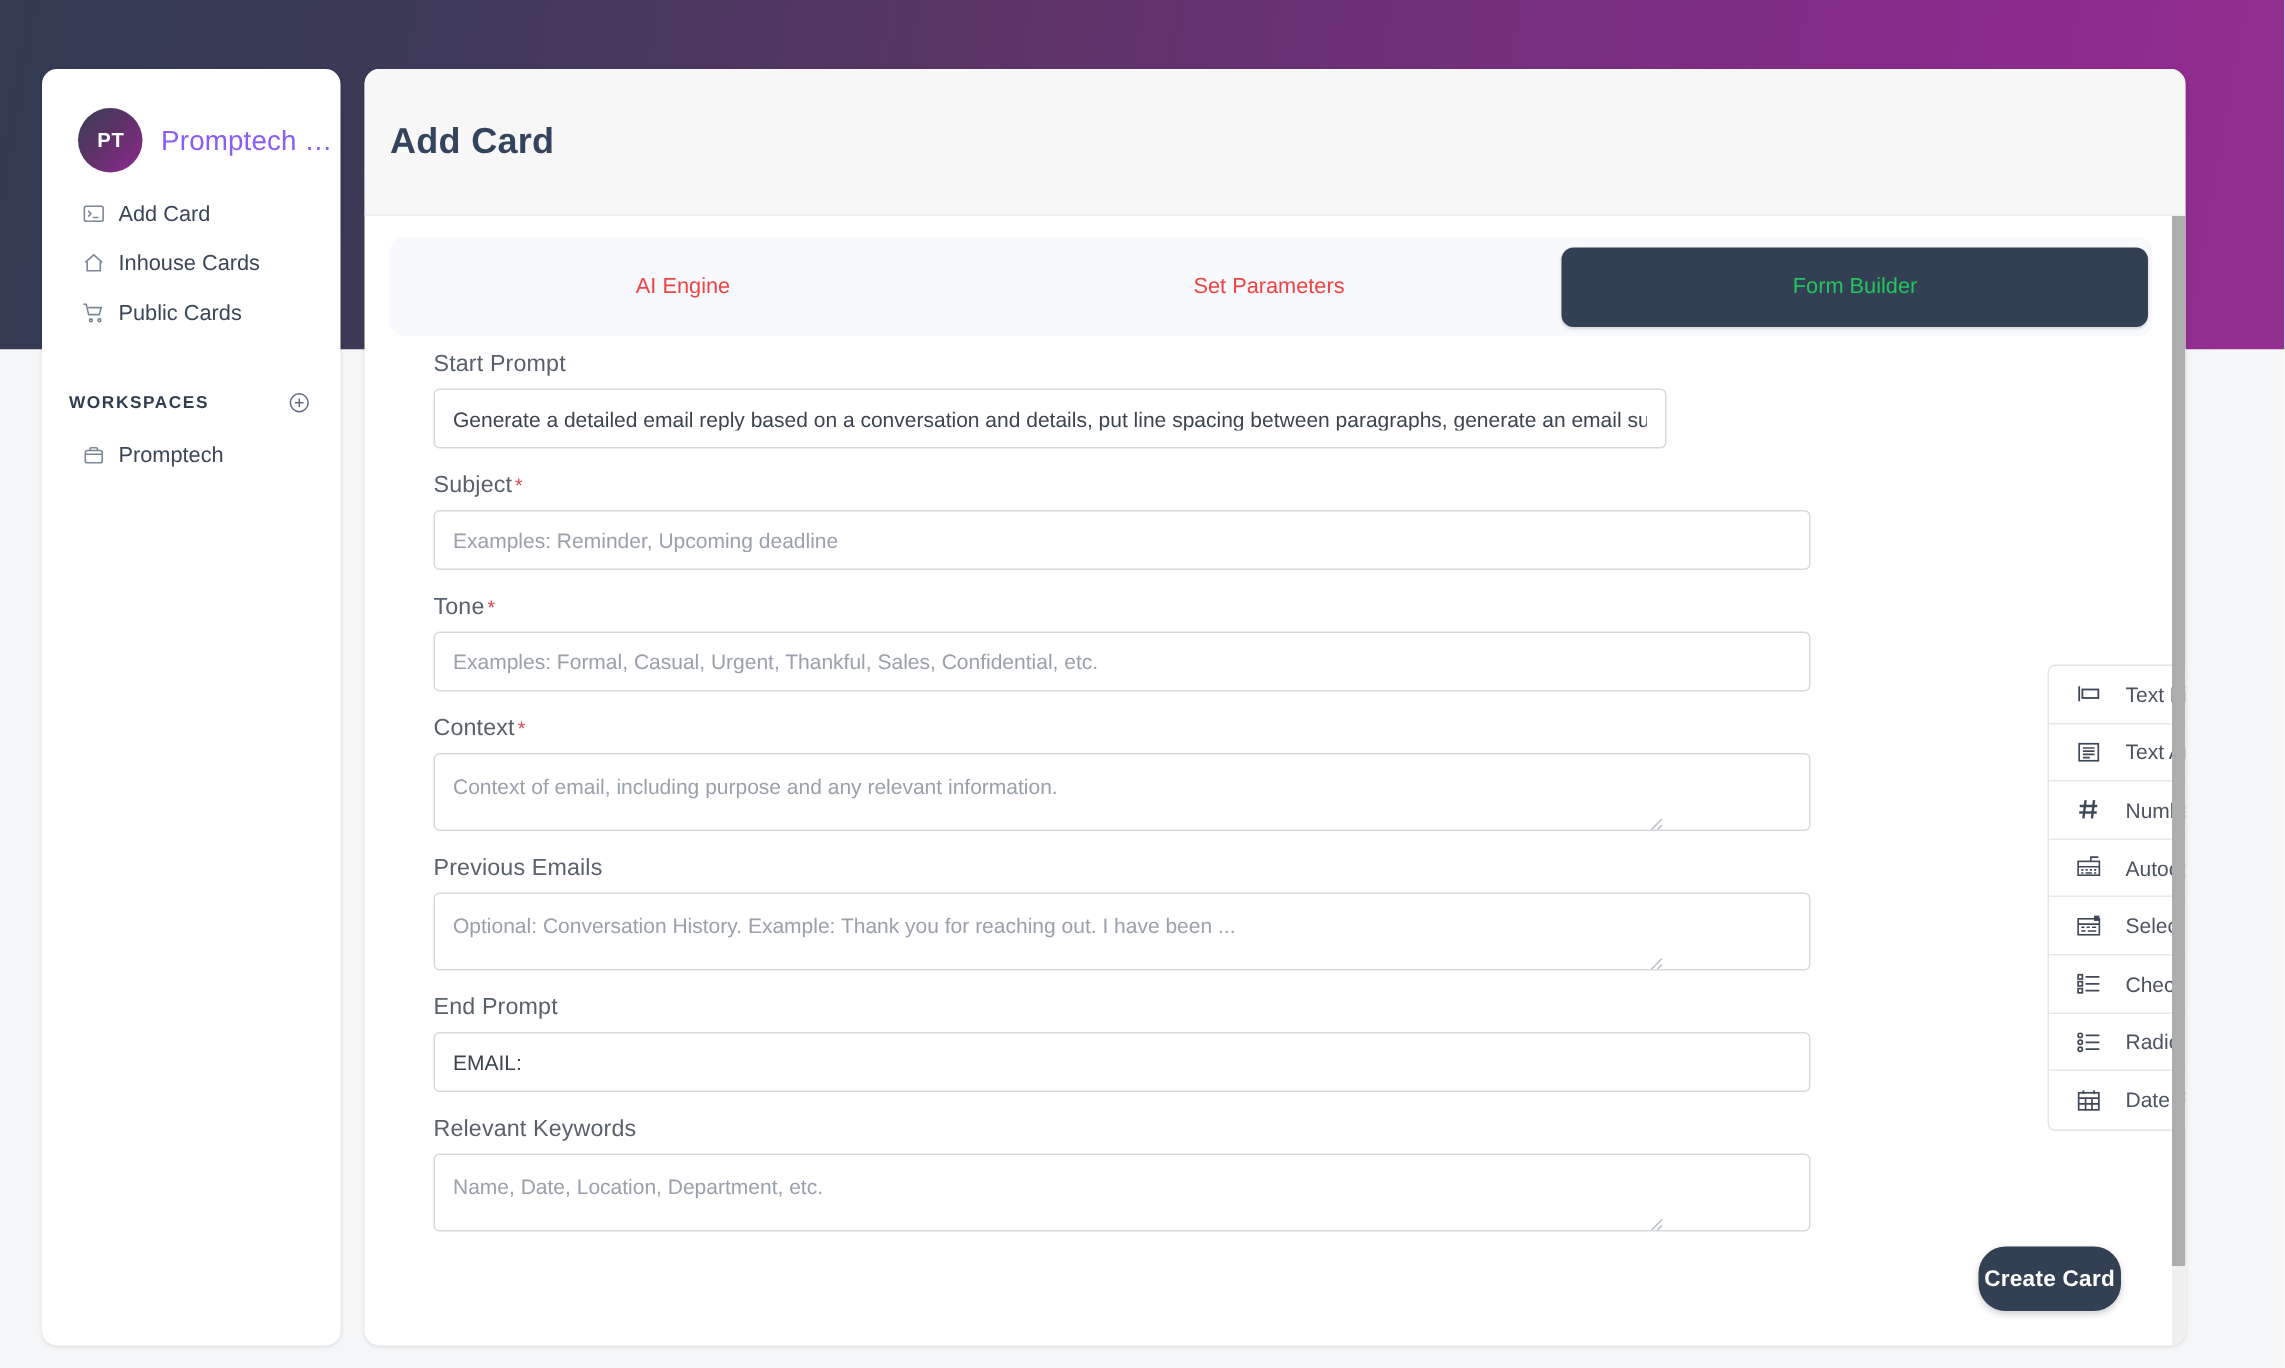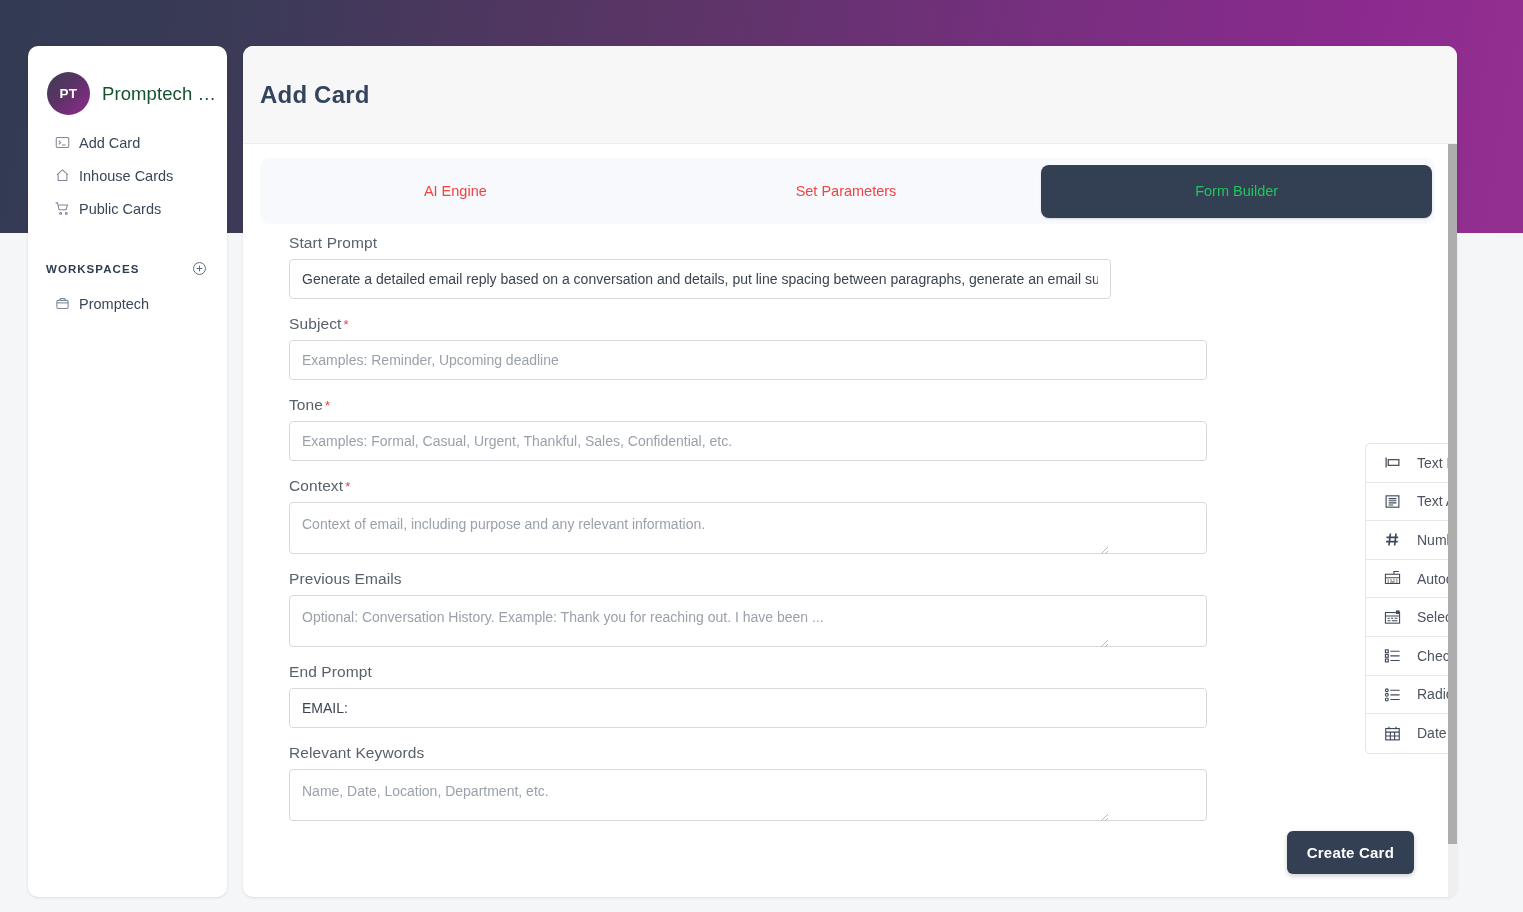--- a/index.html
+++ b/index.html
@@ -27,30 +27,31 @@
     position: absolute; left: 28px; top: 46px;
     width: 199px; height: 851px;
     background: #ffffff;
     border-radius: 10px;
     box-shadow: 0 1px 3px rgba(0,0,0,0.10);
     overflow: hidden;
   }
   .brand-row {
     display: flex; align-items: center; gap: 12px;
     padding: 26px 0 0 19px;
+    justify-content: center;
   }
   .avatar {
     width: 43px; height: 43px; border-radius: 50%;
     background: linear-gradient(135deg, #3a4055 0%, #5c3266 45%, #8f2a90 100%);
     color: #ffffff; font-size: 13.5px; font-weight: bold;
     display: flex; align-items: center; justify-content: center;
     letter-spacing: .4px; flex: none;
   }
   .brand-title {
-    font-size: 18.5px; color: #14532d; white-space: nowrap;
+    font-size: 18.5px; color: #8b5cf6; white-space: nowrap;
     overflow: hidden; letter-spacing: .1px;
   }
   .sec-head {
     font-size: 11.5px; font-weight: bold; color: #2f3d50;
     letter-spacing: 1.05px; padding: 18px 0 0 18px;
   }
   .sec-head.ws {
     display: flex; align-items: center; justify-content: space-between;
     padding: 36px 20px 0 18px;
   }
@@ -154,24 +155,24 @@
     border-bottom: 1px solid #e6e8ea;
     font-size: 14px; color: #4b5360; cursor: pointer;
   }
   .pal-item:last-child { border-bottom: none; }
   .pal-icon { width: 19px; display: flex; align-items: center; justify-content: center; color: #3f4856; flex: none; }
 
   
   #create-card-button {
     position: absolute; right: 43px; bottom: 23px;
     background: #333f52; color: #ffffff;
-    border: none; border-radius: 6px;
+    border: none; border-radius: 18px;
     font-family: "Liberation Sans", sans-serif;
     font-size: 15px; font-weight: bold; letter-spacing: .2px;
-    padding: 13px 20px; cursor: pointer;
+    padding: 13px 4px; cursor: pointer;
     box-shadow: 0 2px 5px rgba(0,0,0,0.20);
   }
 
   
   #panel-scrollbar {
     position: absolute; right: 0; top: 0; width: 9px; height: 753px;
     background: #efefef;
   }
   #panel-scrollthumb {
     position: absolute; left: 0; top: 0; width: 9px; height: 700px;

